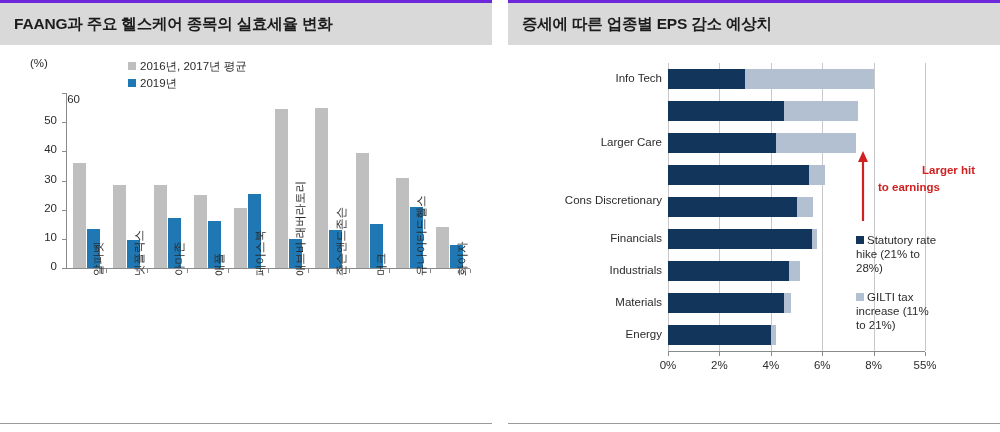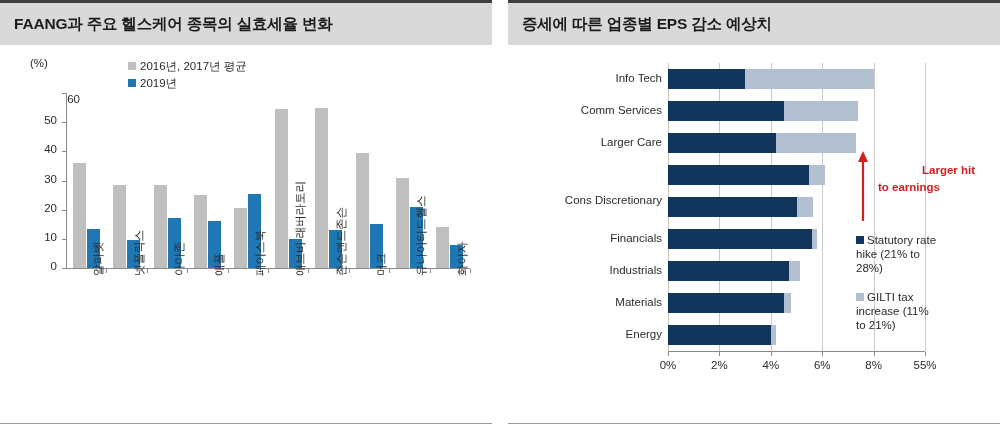--- a/index.html
+++ b/index.html
@@ -14,21 +14,21 @@
 
   
   .panel{position:absolute;top:0;height:432px;}
   .panel.left{left:0;width:492px;}
   .panel.right{left:508px;width:492px;}
 
   .panel-header{
     position:relative;
     height:45px;
     background:#d9d9d9;
-    border-top:3px solid #404040;
+    border-top:3px solid #6d28d9;
     box-sizing:border-box;
   }
   .panel-header .title{
     position:absolute;
     left:14px;top:50%;
     transform:translateY(-50%);
     font-size:15.5px;
     font-weight:bold;
     color:#1c1c1c;
     white-space:nowrap;
@@ -200,21 +200,20 @@
           <div class="xtick-label" style="left: 298.2px; top: 314px; width: 32px; text-align: center;">6%</div>
           <div class="tick" style="left: 365.6px; top: 307px; width: 1px; height: 4px;"></div>
           <div class="xtick-label" style="left: 349.6px; top: 314px; width: 32px; text-align: center;">8%</div>
           <div class="tick" style="left: 417px; top: 307px; width: 1px; height: 4px;"></div>
           <div class="xtick-label" style="left: 401px; top: 314px; width: 32px; text-align: center;">55%</div>
           <div class="hbar-cat" style="left: 10px; top: 27px; width: 144px;">Info Tech</div>
           <div class="hbar-row" style="left: 160px; top: 24px; width: 205.6px;">
             <div class="hbar navy" style="width: 77.1px;"></div>
             <div class="hbar lgray" style="left: 77.1px; width: 128.5px;"></div>
           </div>
-          <div class="hbar-cat" style="left: 10px; top: 59px; width: 144px;">Comm Services</div>
           <div class="hbar-row" style="left: 160px; top: 56px; width: 190.18px;">
             <div class="hbar navy" style="width: 115.65px;"></div>
             <div class="hbar lgray" style="left: 115.65px; width: 74.53px;"></div>
           </div>
           <div class="hbar-cat" style="left: 10px; top: 91px; width: 144px;">Larger Care</div>
           <div class="hbar-row" style="left: 160px; top: 88px; width: 187.61px;">
             <div class="hbar navy" style="width: 107.94px;"></div>
             <div class="hbar lgray" style="left: 107.94px; width: 79.67px;"></div>
           </div>
           <div class="hbar-cat" style="left: 10px; top: 123px; width: 144px; margin-top: 26px;">Cons Discretionary</div>

